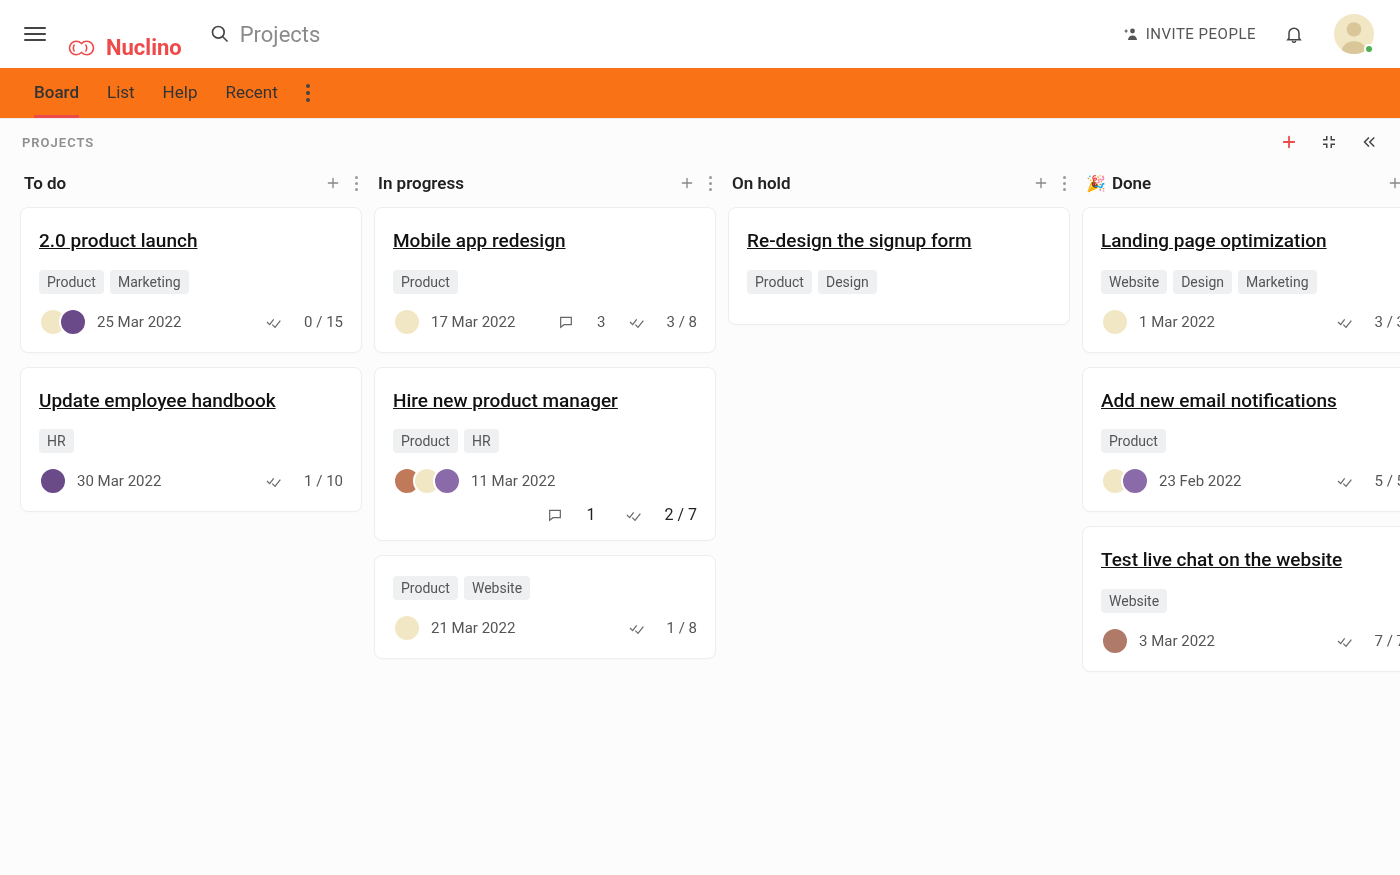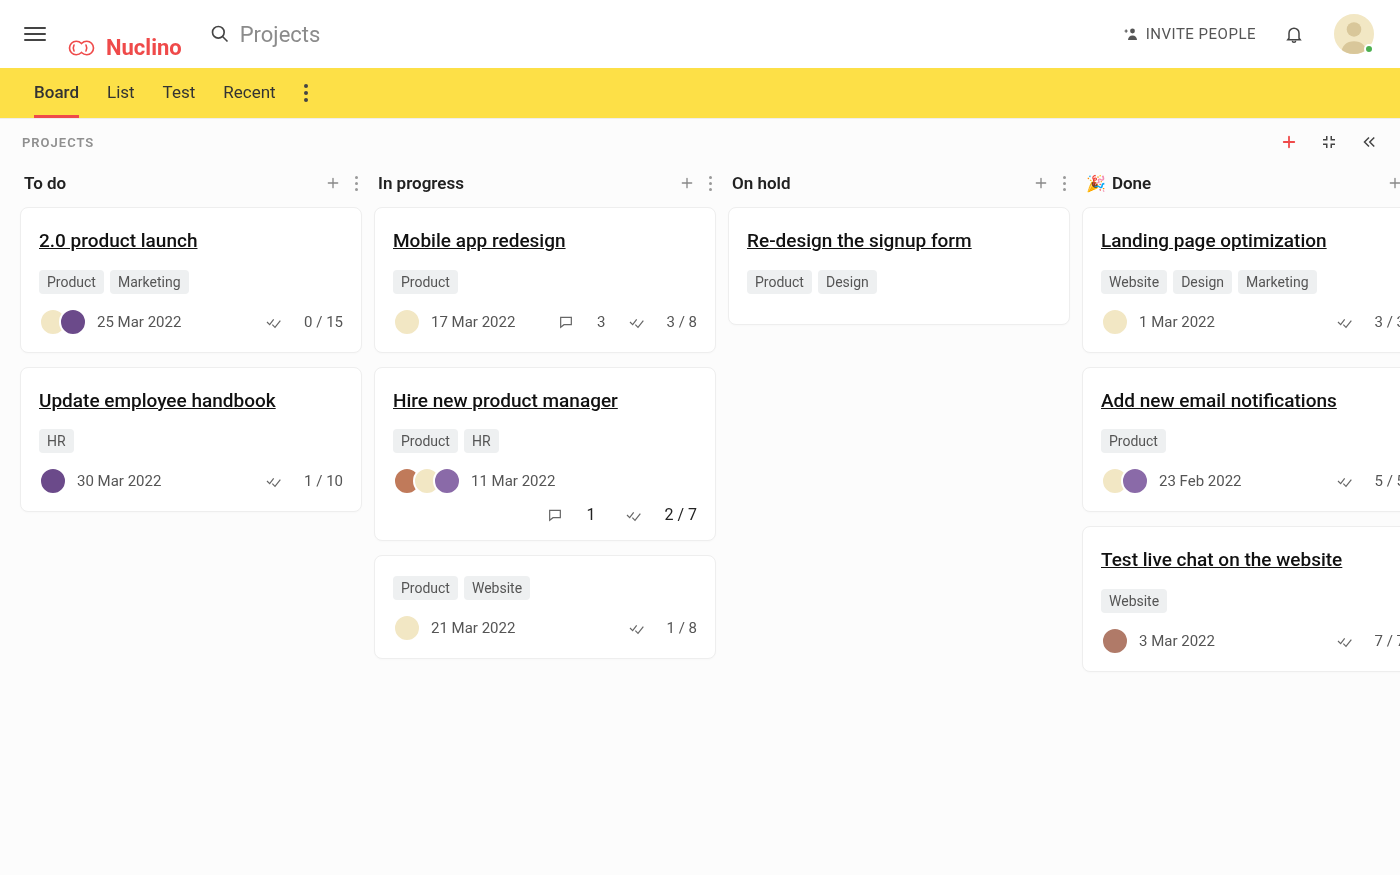--- a/index.html
+++ b/index.html
@@ -58,21 +58,21 @@
   .me { position:relative; width:44px; height:44px; }
   .me .av { width:44px; height:44px; border-radius:50%; background:#f2e7c4; display:flex; align-items:center; justify-content:center; overflow:hidden; cursor:pointer;}
   .me .dot { position:absolute; bottom:2px; right:2px; width:10px; height:10px; background:#4caf50; border:2px solid #fff; border-radius:50%; }
 
   
   .viewtabs {
     height: 51px;
     display:flex; align-items:center; gap: 28px;
     padding: 0 34px;
     border-bottom: 1px solid #eee;
-    background:#fde047;
+    background:#f97316;
   }
   .viewtab {
     font-size:17px; color:#333; cursor:pointer; height:100%;
     display:flex; align-items:center;
     border-bottom: 3px solid transparent;
     padding-bottom: 0px;
   }
   .viewtab.active { border-bottom-color:#ef4a4a; font-weight:500; }
   .tabmore { width:16px; display:flex; flex-direction:column; gap:3px; cursor:pointer;}
   .tabmore span{width:4px;height:4px;background:#444;border-radius:50%;}
@@ -181,21 +181,21 @@
           <path d="M8 44c0-9 6-14 14-14s14 5 14 14z" fill="#d9c79a"></path>
         </svg>
     </div>
     <div class="dot"></div>
   </div>
 </div>
 
 <div class="viewtabs">
   <div class="viewtab active">Board</div>
   <div class="viewtab">List</div>
-  <div class="viewtab">Test</div>
+  <div class="viewtab">Help</div>
   <div class="viewtab">Recent</div>
   <div class="tabmore">
       <span></span>
       <span></span>
       <span></span>
     </div>
 </div>
 
 <div class="boardhead">
   <div class="crumb">PROJECTS</div>

